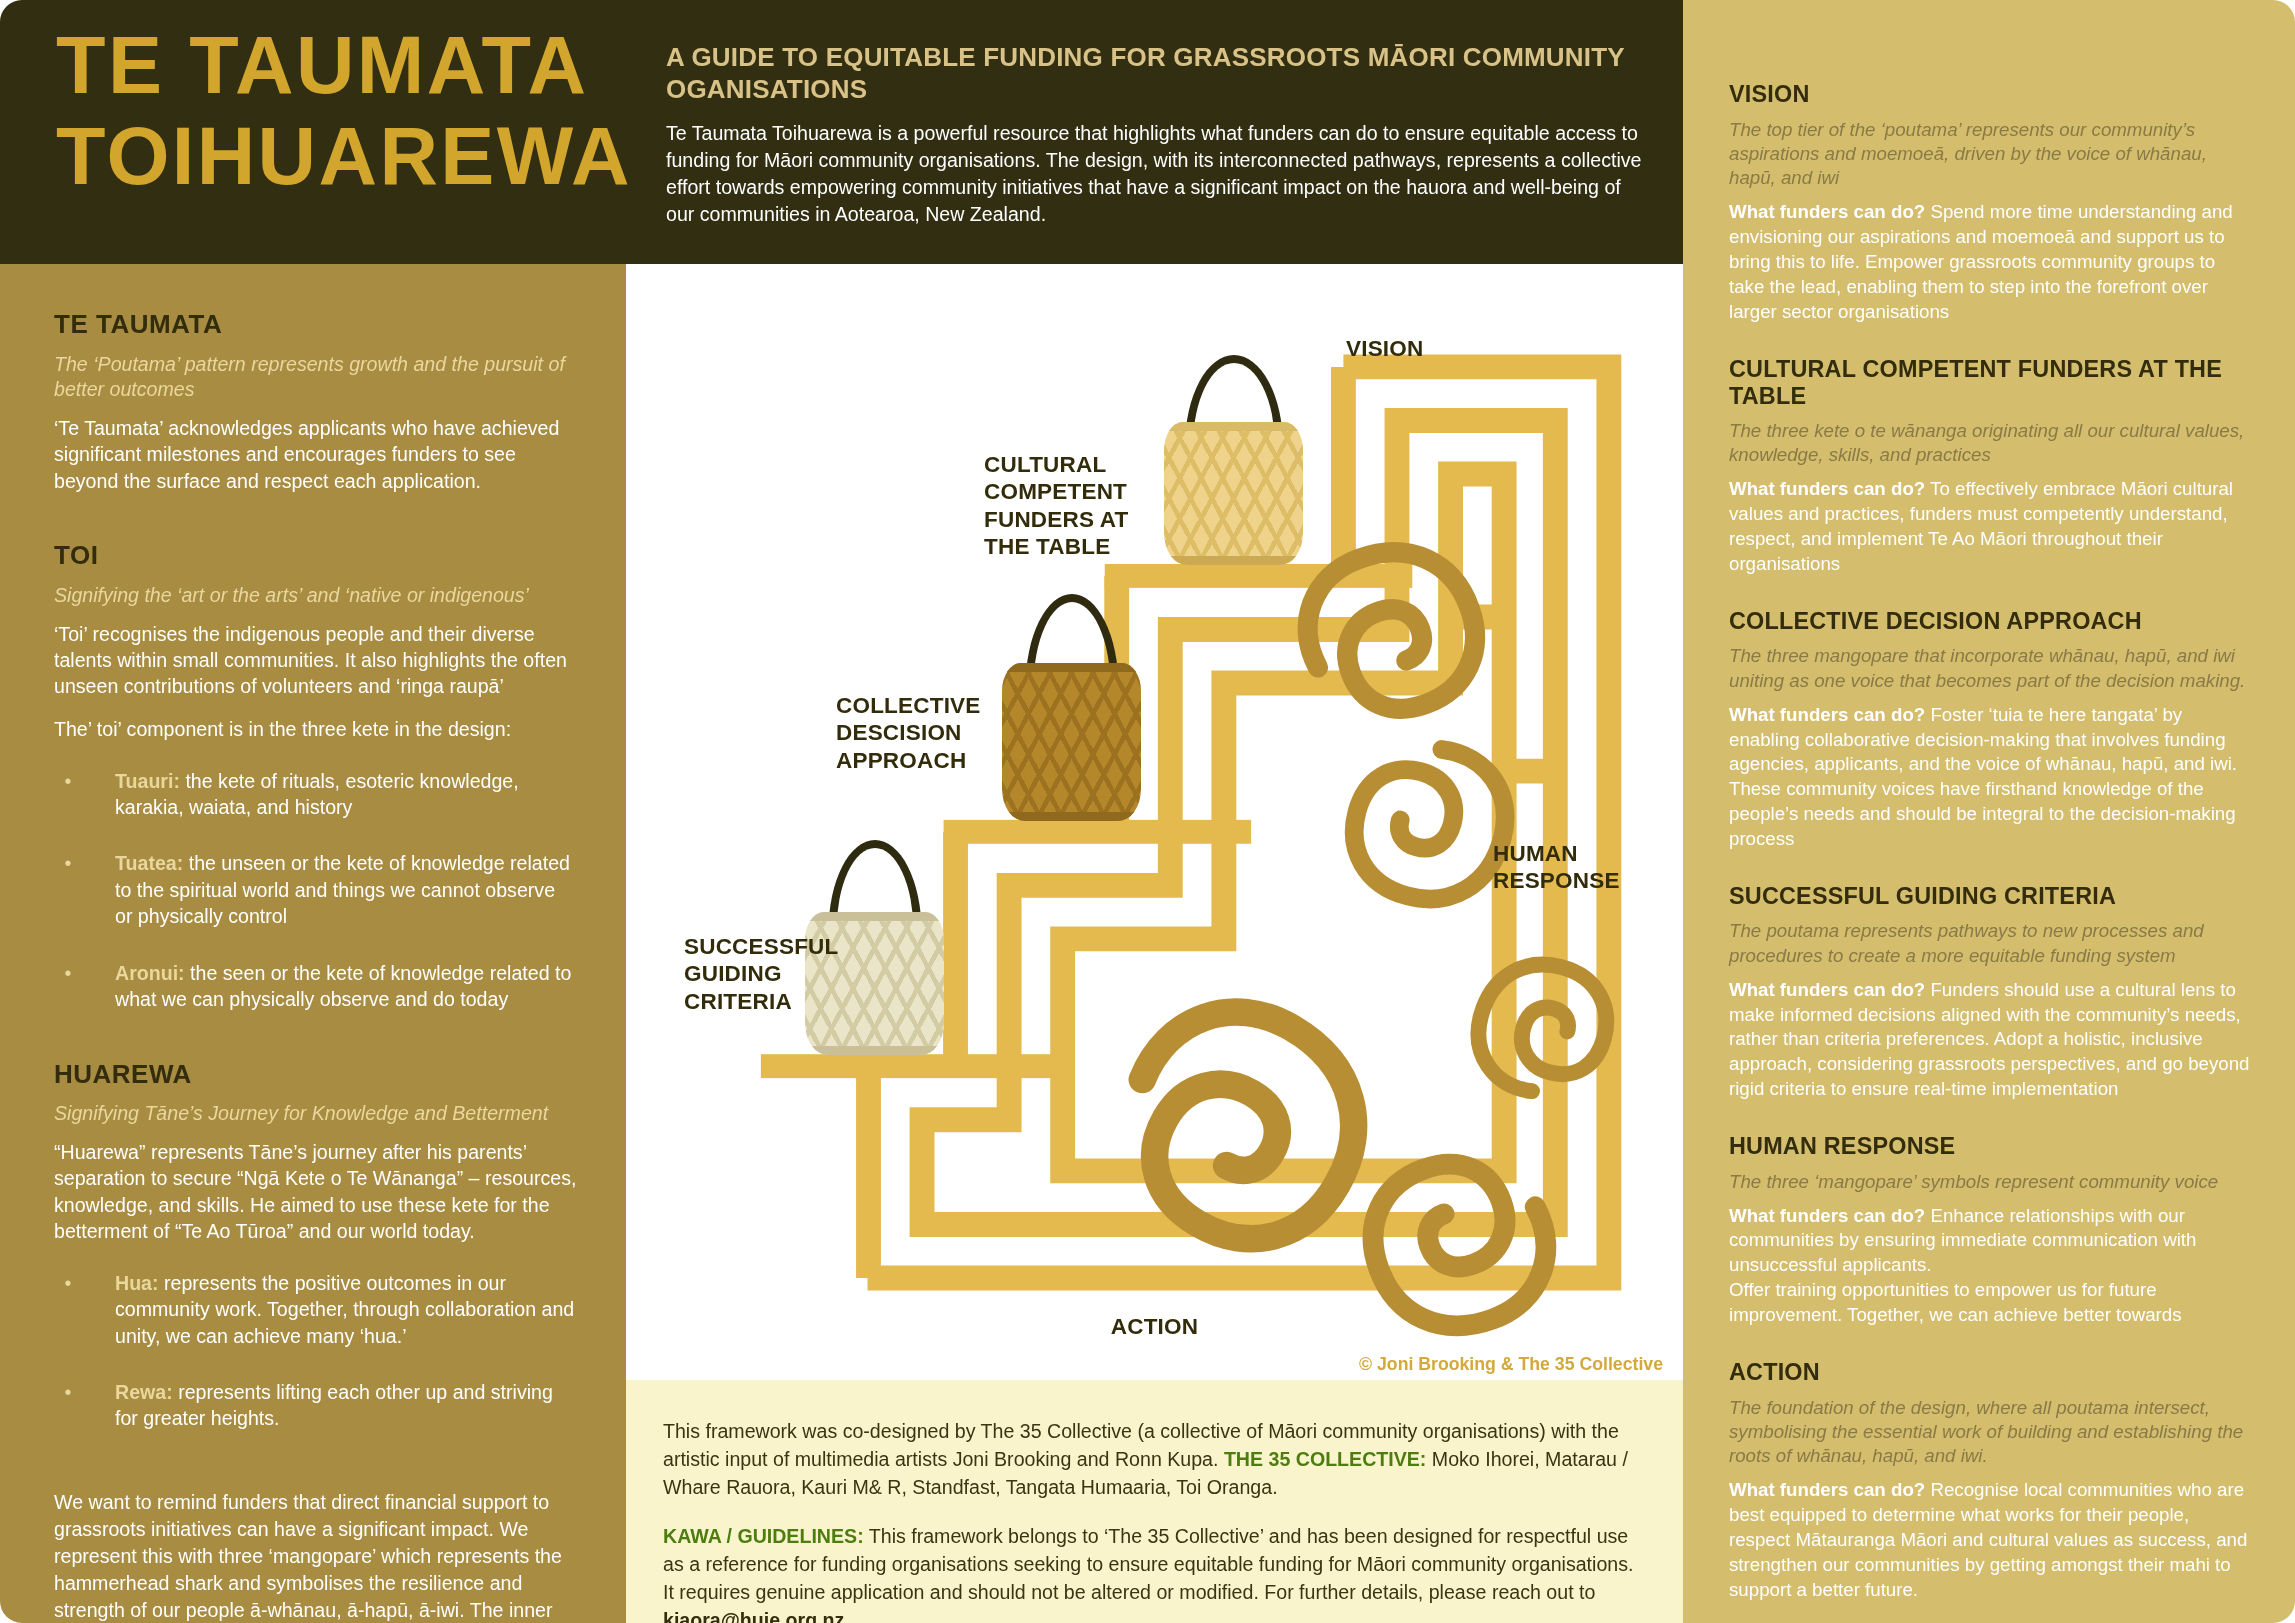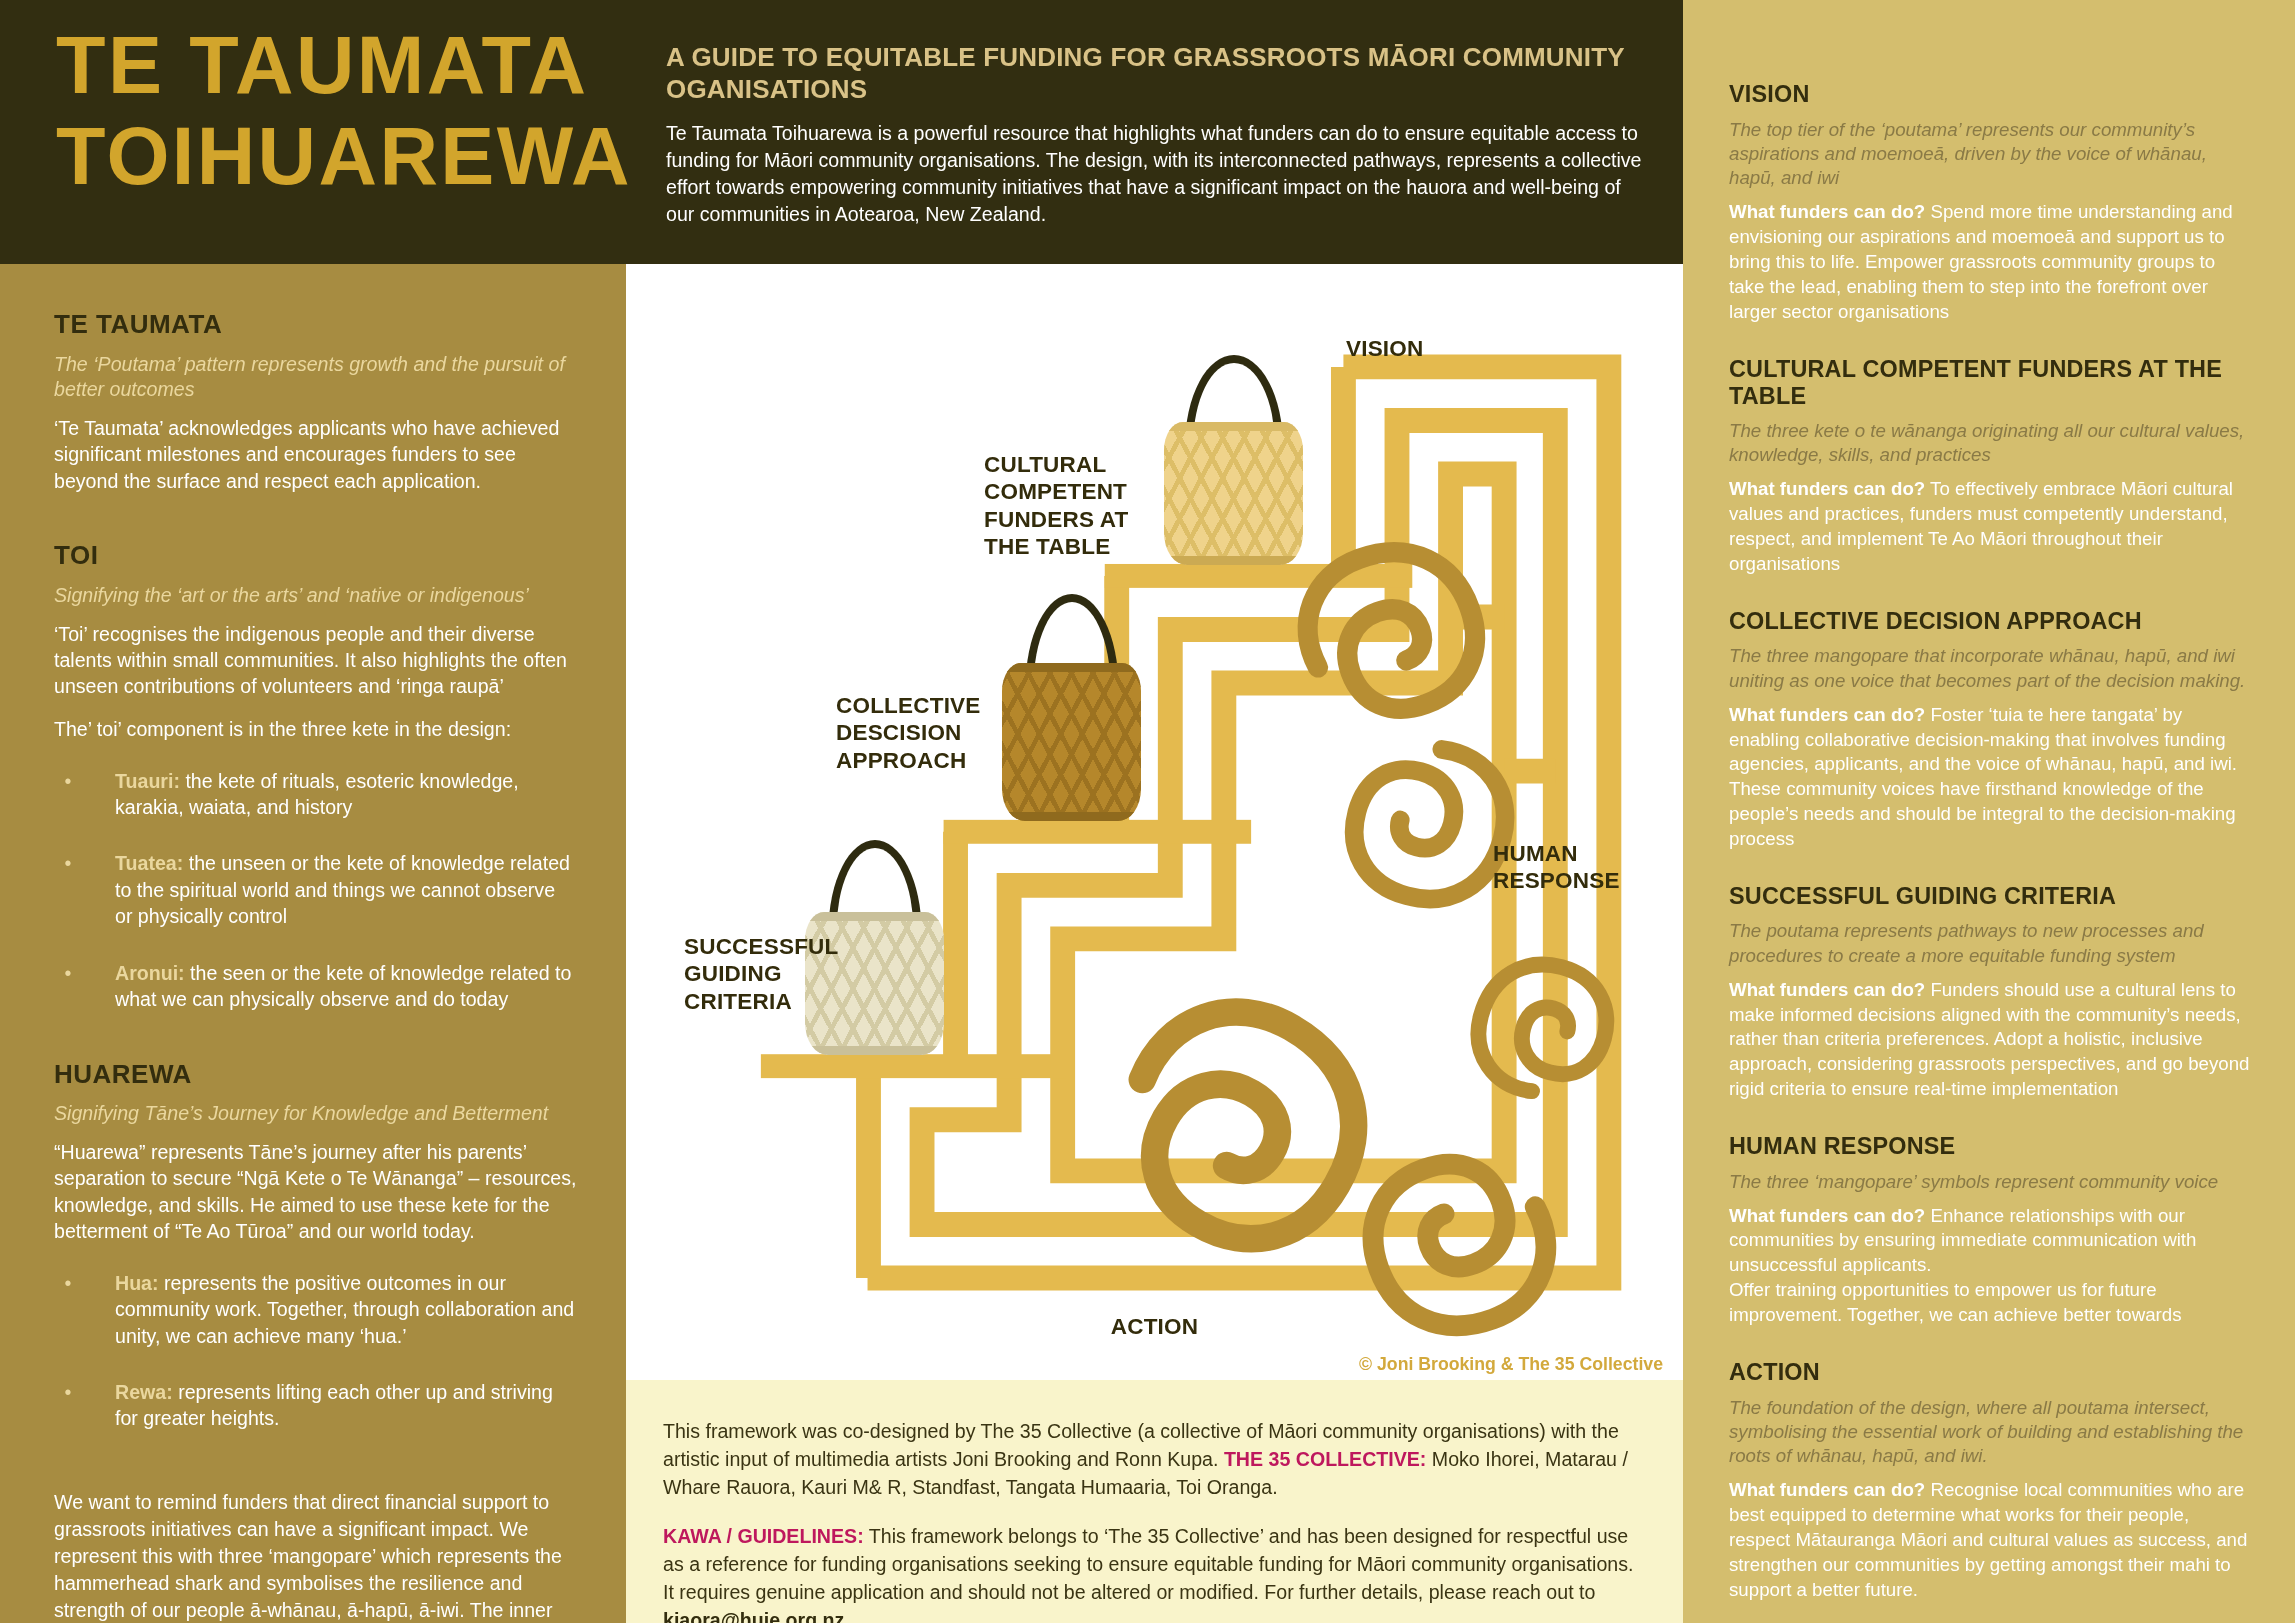--- a/index.html
+++ b/index.html
@@ -1,16 +1,16 @@
 <!DOCTYPE html>
 <html style="font-size:7.7px"><head>
 <meta charset="utf-8">
 <style>
   html,body{margin:0;padding:0;background:#ffffff;font-family:"Liberation Sans",sans-serif;}
-  #page{position:relative;width:2295px;height:1623px;overflow:hidden;background:#ffffff;}
+  #page{position:relative;width:2295px;height:1623px;overflow:hidden;background:#ffffff;border-radius:22px;}
 
   
   .topband{position:absolute;left:0;top:0;width:1683px;height:264px;background:#322E11;}
   .main-title{position:absolute;left:56px;top:20px;margin:0;font-size:81px;line-height:1.12;
     font-weight:800;color:#D2A52C;letter-spacing:2.4px;white-space:pre-line;}
   .band-text{position:absolute;left:666px;top:41px;width:985px;}
   .band-heading{color:#D9C287;font-weight:700;font-size:26px;line-height:1.24;margin:0 0 14.3px 0;letter-spacing:0.2px;}
   .band-intro{color:#ffffff;font-size:19.6px;line-height:1.38;margin:0;}
 
   
@@ -54,21 +54,21 @@
   .rightcol h1{font-size:27px;font-weight:800;color:#332D0E;letter-spacing:0.2px;margin:0 0 12.4px 0;}
   .rightcol h2{font-size:23.4px;font-weight:800;color:#332D0E;letter-spacing:0.2px;margin:31px 0 9.6px 0;}
   .rightcol .subtitle{font-style:italic;color:#8A7A46;font-size:18.7px;line-height:1.3;margin:0 0 9.6px 0;}
   .rightcol .rbody{color:#ffffff;font-size:18.7px;line-height:1.33;margin:0;}
   .rightcol .rbody strong{font-weight:800;}
 
   
   .footer{position:absolute;left:626px;top:1380px;width:1057px;height:243px;background:#F9F4CB;
     padding:38px 44px 0 37px;box-sizing:border-box;overflow:hidden;}
   .footer p{font-size:19.6px;line-height:1.42;margin:0 0 22px 0;color:#3A3413;}
-  .accent{color:#be185d;font-weight:700;}
+  .accent{color:#4d7c0f;font-weight:700;}
   .email{font-weight:800;color:#332D0E;text-decoration:none;}
 </style>
 </head>
 <body>
 
 <div id="page">
 
   <div class="topband">
     <h1 class="main-title">TE TAUMATA
 TOIHUAREWA</h1>

